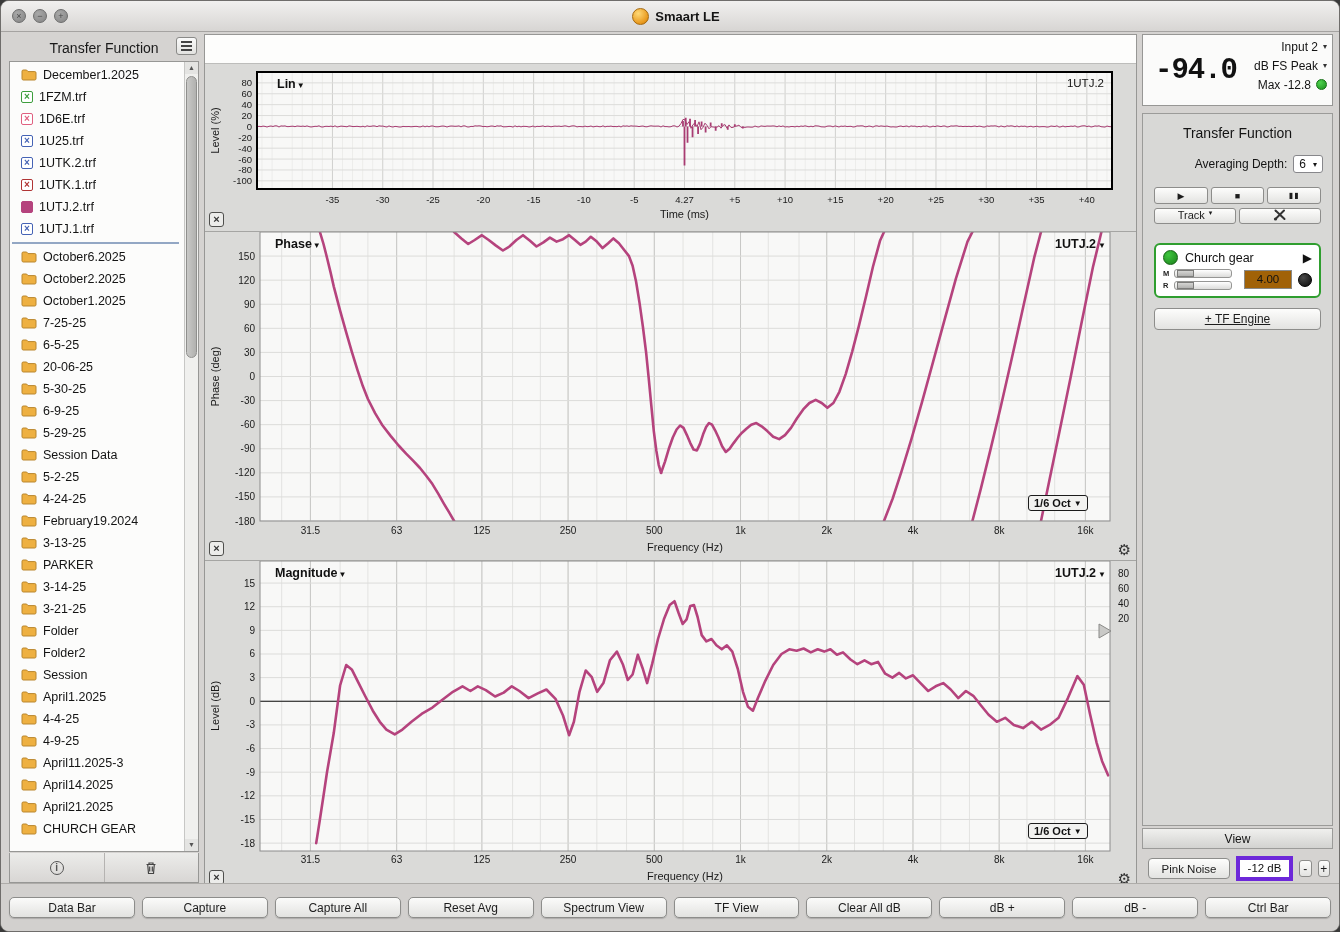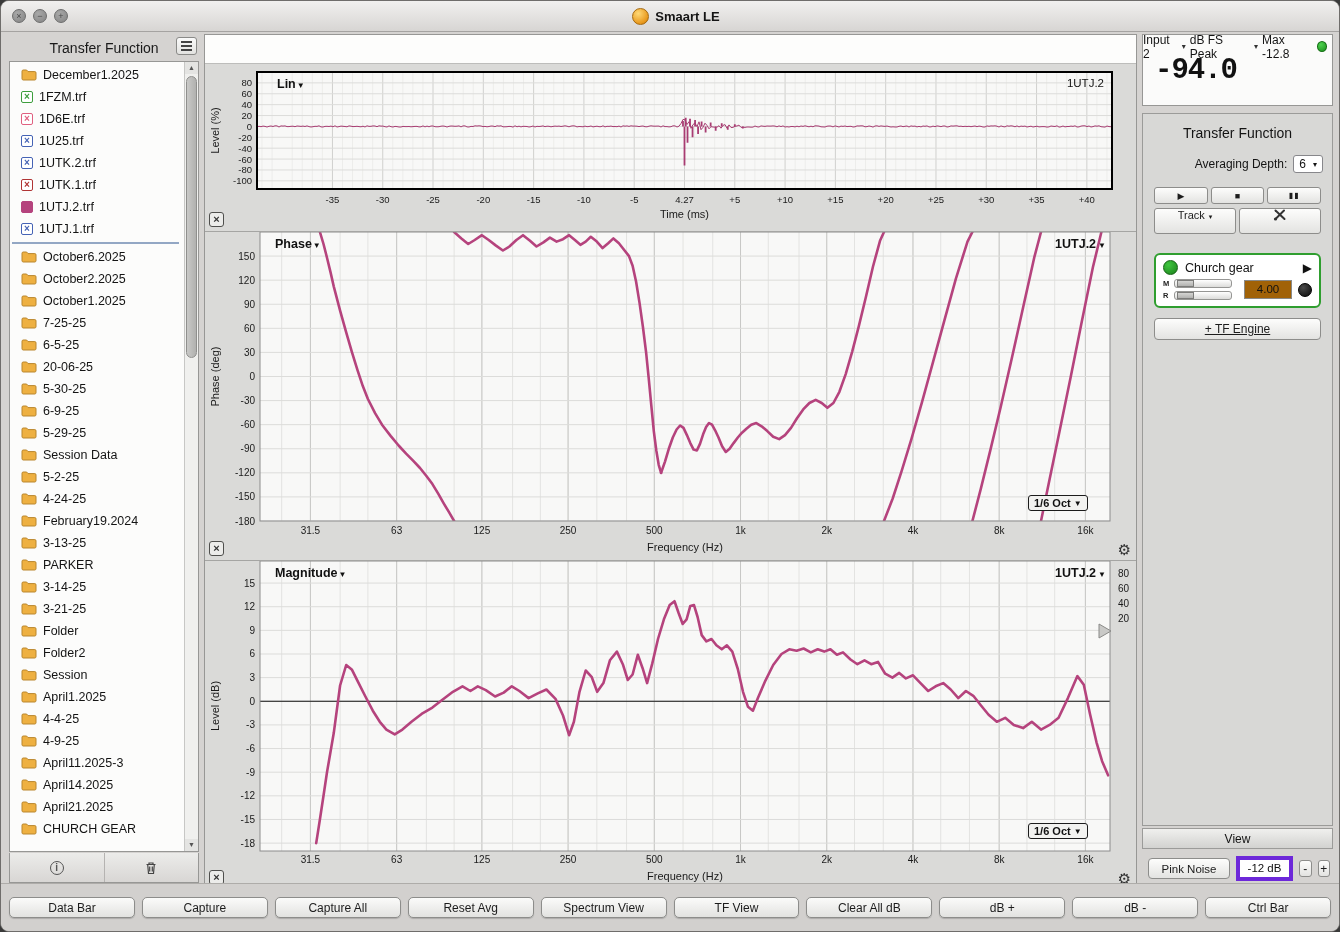--- a/index.html
+++ b/index.html
@@ -49,35 +49,35 @@
       padding:1px 5px;display:flex;align-items:center;gap:3px;color:#111;}
   .smooth-chip .caret{font-size:8px;}
   .xbtn{position:absolute;left:4px;bottom:4px;width:15px;height:15px;border:1.6px solid #4f4f4d;border-radius:3px;background:#ececea;
       font-size:11px;font-weight:bold;line-height:11px;text-align:center;color:#333;padding:0;}
   .gearbtn{position:absolute;right:5px;bottom:1px;font-size:15px;color:#333;background:none;border:none;padding:0;line-height:18px;}
   .mag-handle{position:absolute;right:24px;top:62px;width:14px;height:16px;}
   
   .rightcol{position:absolute;left:1141px;top:33px;width:191px;bottom:48px;}
   .meter-box{position:absolute;top:0;left:0;right:0;height:72px;background:#fbfbfa;border:1px solid #979795;box-sizing:border-box;}
   .meter-value{position:absolute;left:12px;top:19px;font-size:29px;font-weight:bold;letter-spacing:-1px;color:#111;font-family:Liberation Mono, monospace;}
-  .meter-rows{position:absolute;right:5px;top:4px;display:flex;flex-direction:row;gap:4px;}
+  .meter-rows{position:absolute;right:5px;top:4px;display:flex;flex-direction:column;gap:4px;text-align:right;}
   .meter-row{display:flex;align-items:center;justify-content:flex-end;gap:5px;font-size:12px;color:#141414;height:15px;}
   .meter-row .caret{font-size:8px;color:#333;}
   .green-dot{width:9px;height:9px;border-radius:50%;background:radial-gradient(circle at 35% 30%,#4ed24e,#1d8f1d);border:1px solid #147014;}
   .tf-panel{position:absolute;top:79px;left:0;right:0;height:713px;background:#d8d8d6;border:1px solid #9b9b99;box-sizing:border-box;}
   .tf-title{text-align:center;font-size:14px;color:#141414;margin-top:11px;}
   .avg-row{display:flex;justify-content:flex-end;align-items:center;gap:6px;margin:14px 9px 0;font-size:12px;color:#141414;}
   .avg-select{background:#fff;border:1px solid #87878b;border-radius:3px;padding:1px 5px;font-size:12px;display:flex;align-items:center;gap:7px;}
   .avg-select .caret{font-size:8px;}
   .btn{background:linear-gradient(#fdfdfc,#e3e3e1);border:1px solid #8d8d8b;border-radius:3px;color:#1c1c1c;}
   .transport{display:flex;gap:3px;margin:14px 11px 0;}
   .transport .btn{flex:1;height:17px;font-size:9px;display:flex;align-items:center;justify-content:center;padding:0;}
   .transport .pause{letter-spacing:1px;font-size:8px;}
   .trackrow{display:flex;gap:3px;margin:4px 11px 0;}
-  .trackrow .btn{flex:1;height:16px;font-size:11px;display:flex;align-items:flex-end;justify-content:center;gap:4px;padding:12px;}
+  .trackrow .btn{flex:1;height:16px;font-size:11px;display:flex;align-items:flex-start;justify-content:center;gap:4px;padding:0;}
   .trackrow .caret{font-size:7px;}
   .engine-box{margin:19px 11px 0;background:#fff;border:2.5px solid #2f9e2f;border-radius:6px;padding:5px 7px 6px;}
   .engine-r1{display:flex;align-items:center;gap:7px;}
   .gdot{width:13px;height:13px;border-radius:50%;background:radial-gradient(circle at 35% 30%,#3fc63f,#1b811b);border:1px solid #136113;flex:0 0 auto;}
   .engine-name{font-size:12.5px;color:#111;flex:1;}
   .engine-play{background:none;border:none;font-size:12px;color:#111;padding:0;}
   .engine-r2{display:flex;align-items:center;gap:6px;margin-top:4px;}
   .slider-col{display:flex;flex-direction:column;gap:3px;flex:1;}
   .slider-row{display:flex;align-items:center;gap:4px;}
   .slider-label{font-size:7.5px;font-weight:bold;color:#222;width:7px;}

